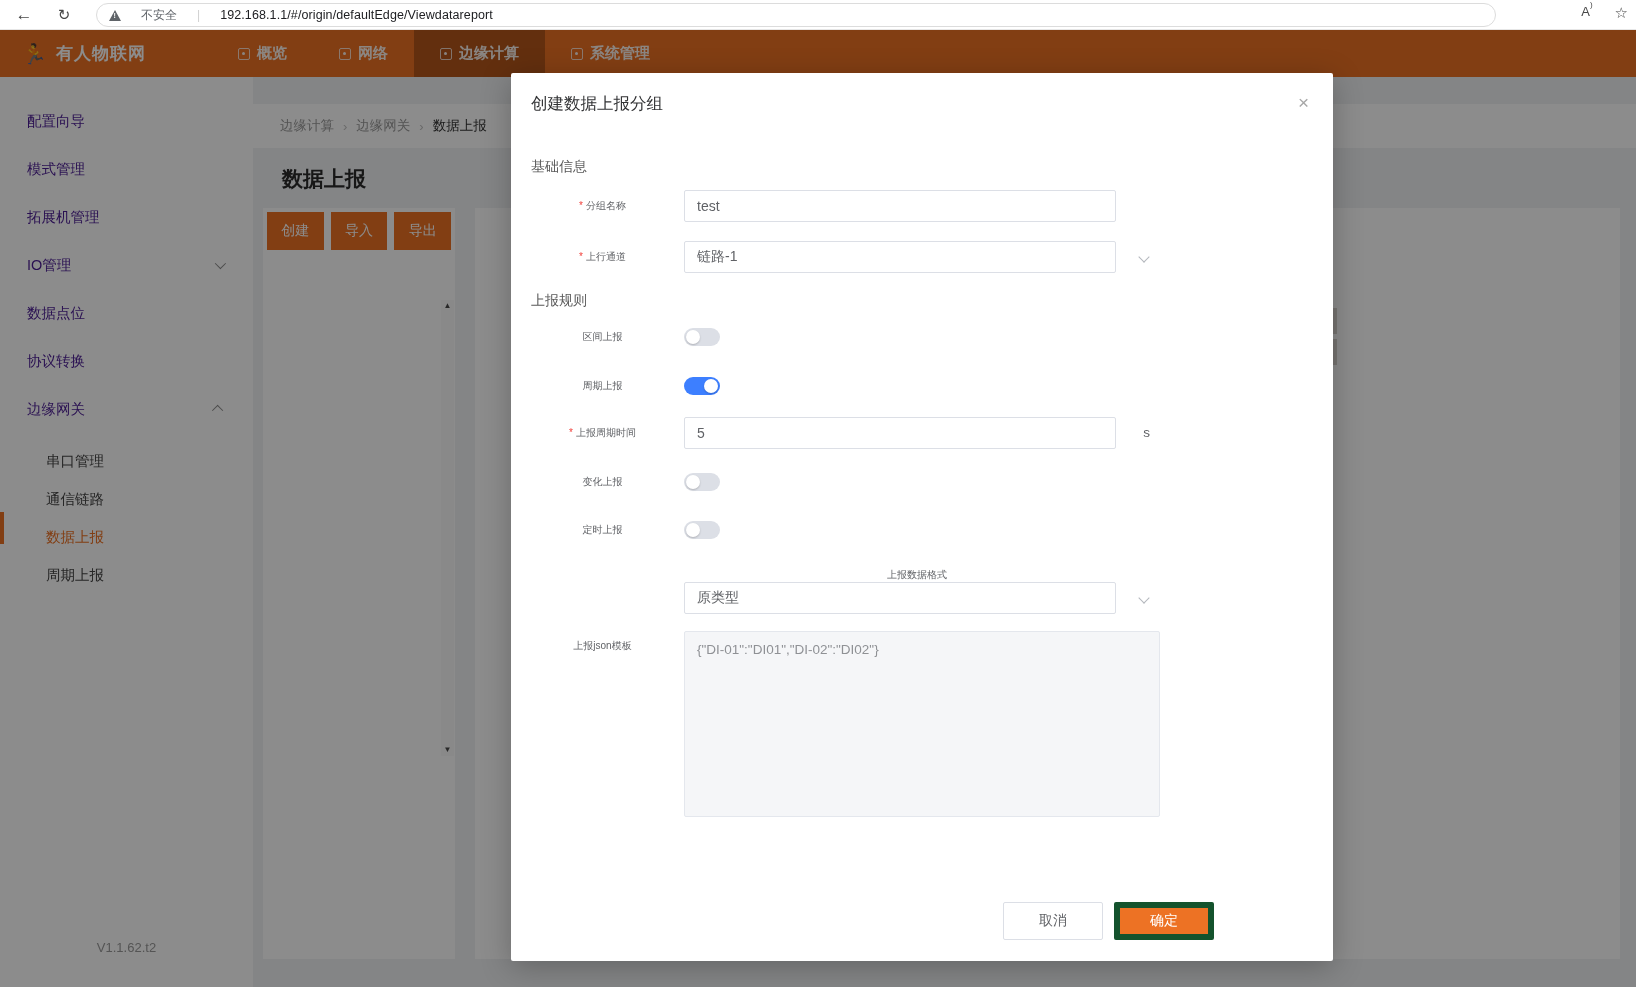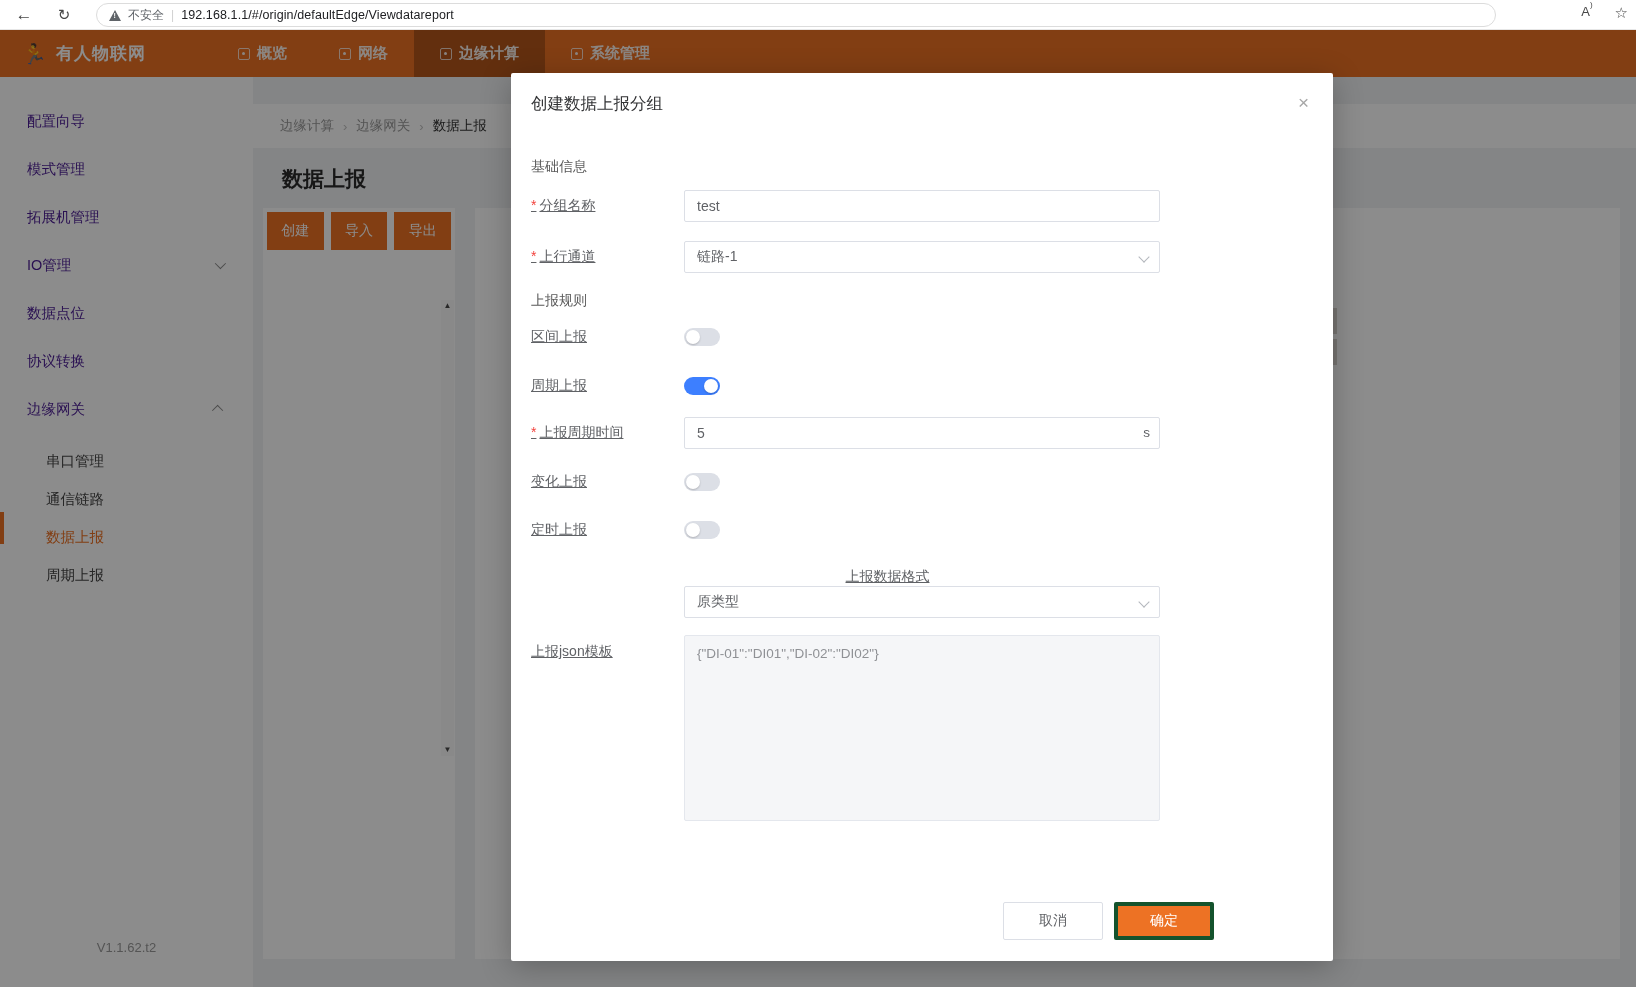--- a/index.html
+++ b/index.html
@@ -8,21 +8,21 @@
   .stage { position:relative; width:1636px; height:987px; background:#fff; }
 
   
   .browser-bar { position:absolute; top:0; left:0; right:0; height:30px; background:#fff;
     border-bottom:1px solid #e6e6e6; z-index:40; }
   .nav-btn { position:absolute; top:3px; width:24px; height:24px; display:flex; align-items:center;
     justify-content:center; color:#474747; font-size:17px; cursor:pointer; }
   .btn-back { left:12px; }
   .btn-refresh { left:52px; font-size:15px; }
   .addr-pill { position:absolute; left:96px; top:3px; width:1400px; height:24px; border:1px solid #dcdcdc;
-    border-radius:12px; background:#fff; display:flex; align-items:center; padding:0 12px; gap:7px; }
+    border-radius:12px; background:#fff; display:flex; align-items:center; padding:0 12px; gap:20px; }
   .warn-tri { width:0; height:0; border-left:6px solid transparent; border-right:6px solid transparent;
     border-bottom:11px solid #5f6368; position:relative; }
   .warn-tri span { position:absolute; left:-1.5px; top:2px; color:#fff; font-size:7px; font-weight:bold; }
   .sec-label { color:#5f6368; font-size:12px; }
   .addr-div { color:#d0d0d0; font-size:12px; }
   .addr-url { color:#202124; font-size:12.5px; letter-spacing:.1px; }
   .tr-icons { position:absolute; top:4px; right:8px; display:flex; gap:22px; color:#474747; }
   .read-aloud { font-size:13px; position:relative; cursor:pointer; }
   .read-aloud sup { font-size:8px; position:relative; top:-4px; }
   .star { font-size:15px; cursor:pointer; }
@@ -86,25 +86,25 @@
   .modal { position:absolute; left:511px; top:43px; width:822px; height:888px; background:#fff;
     border-radius:2px; z-index:20; box-shadow:0 6px 30px rgba(0,0,0,.25); }
   .modal-title { position:absolute; top:20px; left:20px; font-size:16.5px; color:#303133; }
   .modal-close { position:absolute; top:22px; right:24px; font-size:19px; color:#a8a8a8; cursor:pointer;
     line-height:16px; }
   .modal-body { position:absolute; top:0; left:20px; right:20px; }
   .section-title { font-size:14px; color:#595959; }
   .sec-basic { margin-top:85px; margin-bottom:14px; }
   .sec-rules { margin-top:19px; margin-bottom:18px; }
   .form-row { display:flex; align-items:center; }
-  .form-label { width:153px; text-align:left; padding-right:10px; font-size:14px; color:#606266;
-    flex:none;text-decoration:underline; }
+  .form-label { width:153px; text-align:center; padding-right:10px; font-size:10px; color:#606266;
+    flex:none; }
   .req { color:#F2413C; margin-right:3px; }
   .ctl { position:relative; width:476px; }
-  .tbox { width:476px; height:32px; border:1px solid #DCDFE6; border-radius:2px; font-size:14px;
+  .tbox { width:432px; height:32px; border:1px solid #DCDFE6; border-radius:2px; font-size:14px;
     color:#606266; padding:0 12px; font-family:inherit; background:#fff; outline:none; }
   .select-chev { position:absolute; right:12px; top:12px; width:8px; height:8px;
     border-right:1.6px solid #b4b7bd; border-bottom:1.6px solid #b4b7bd; transform:rotate(45deg);
     pointer-events:none; }
   .unit { position:absolute; right:10px; top:8px; font-size:13.5px; color:#606266; }
   .switch { width:36px; height:18px; border-radius:9px; background:#DCDFE6; position:relative;
     cursor:pointer; flex:none; }
   .switch::after { content:""; position:absolute; width:14px; height:14px; border-radius:50%;
     background:#fff; top:2px; left:2px; box-shadow:0 1px 2px rgba(0,0,0,.2); }
   .switch.on { background:#3D7FFF; }
@@ -113,21 +113,21 @@
     font-size:13.5px; color:#8f9195; padding:10px 12px; resize:none; font-family:inherit; outline:none; }
   .row-json { align-items:flex-start; }
   .row-json .form-label { padding-top:8px; }
   .m1 { margin-bottom:19px; } .m2 { margin-bottom:31px; } .m3 { margin-bottom:22px; }
   .m4 { margin-bottom:24px; } .m5 { margin-bottom:30px; } .m6 { margin-bottom:29px; }
   .m7 { margin-bottom:17px;flex-direction:column; }
   .modal-footer { position:absolute; right:119px; bottom:21px; display:flex; gap:11px; }
   .btn { width:100px; height:38px; font-size:14px; border-radius:2px; cursor:pointer;
     font-family:inherit; }
   .btn-cancel { background:#fff; border:1px solid #DCDFE6; color:#606266; }
-  .btn-ok { background:#ED7224; border:4px solid #14532d; color:#fff; }
+  .btn-ok { background:#ED7224; border:6px solid #14532d; color:#fff; }
 </style>
 </head>
 <body>
 
 <div class="stage">
 
   <div class="browser-bar">
     <div class="nav-btn btn-back">←</div>
     <div class="nav-btn btn-refresh">↻</div>
     <div class="addr-pill">

